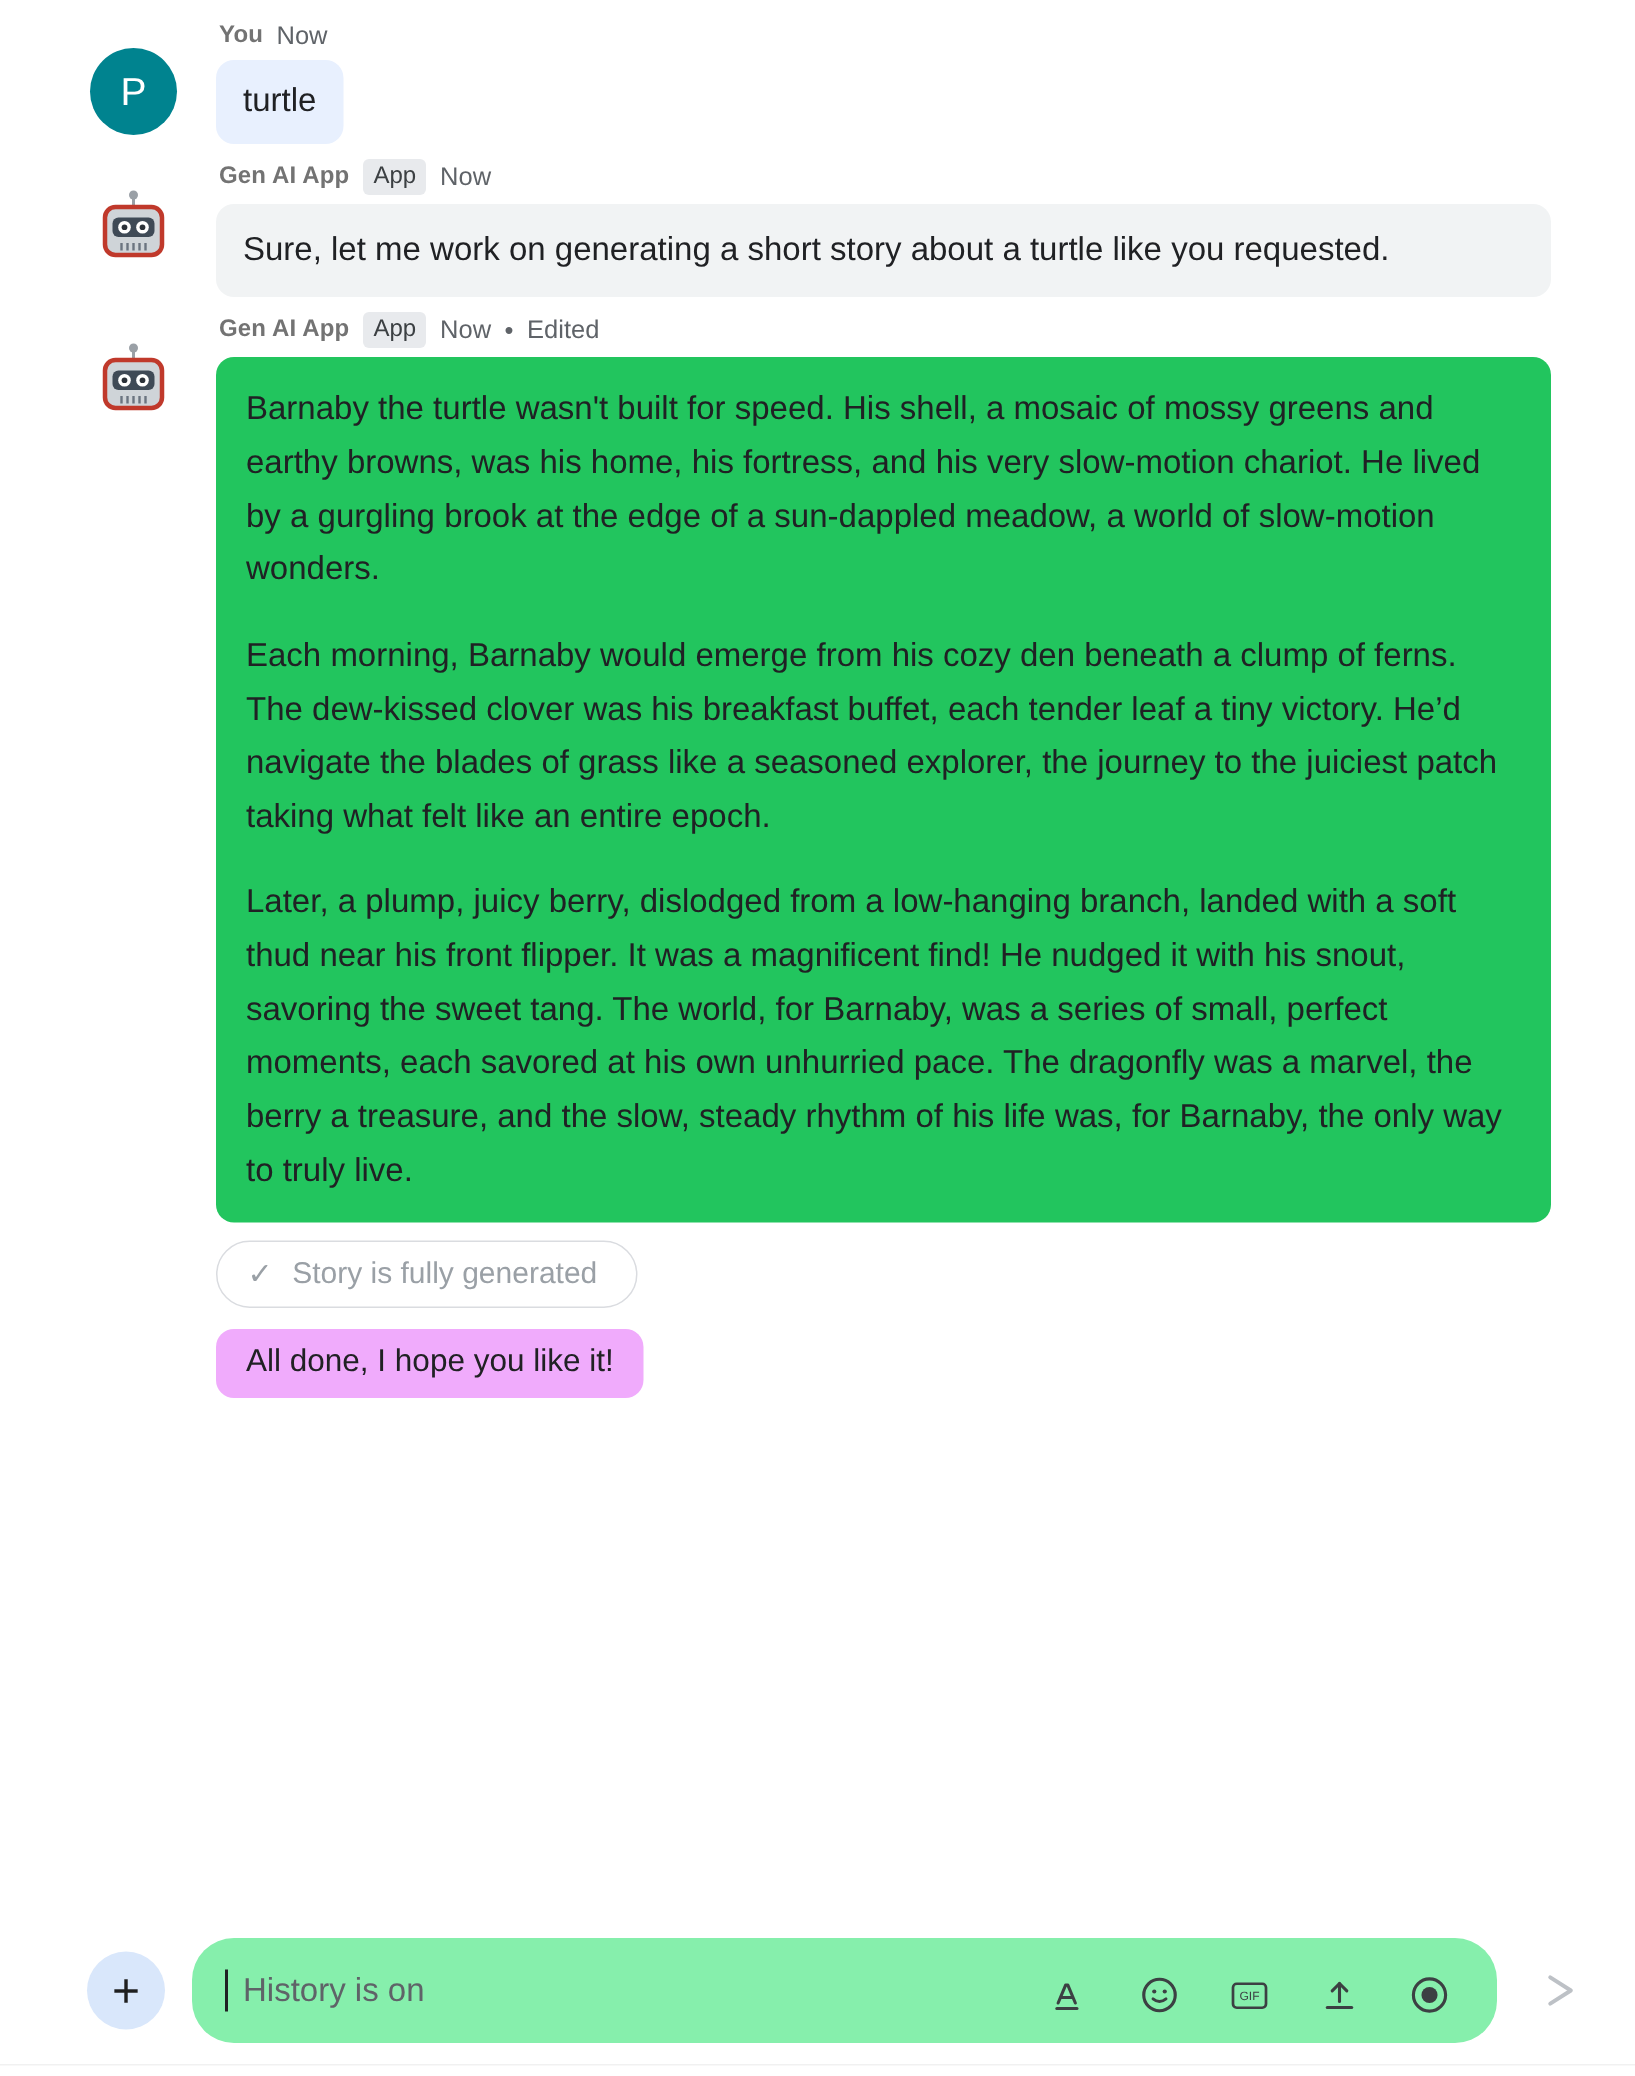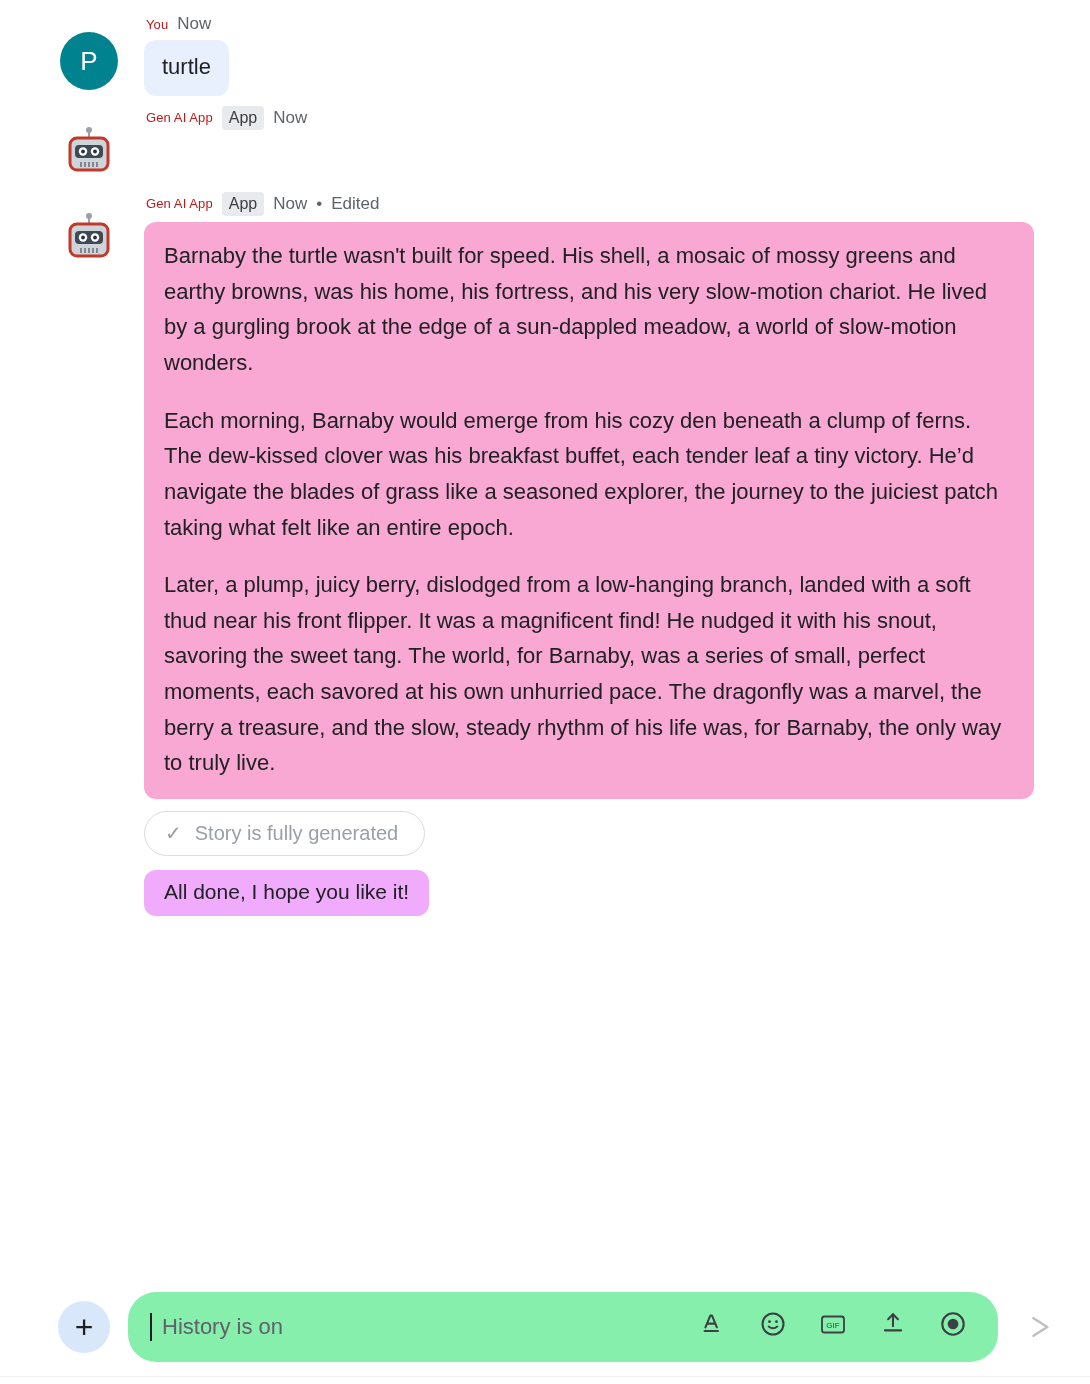--- a/index.html
+++ b/index.html
@@ -59,23 +59,23 @@
     min-width: 0;
   }
   .meta {
     display: flex;
     align-items: center;
     gap: 9px;
     margin-bottom: 6px;
     padding-left: 2px;
   }
   .meta .author {
-    font-size: 13px;
-    font-weight: normal;
-    color: #b91c1c;
+    font-size: 16px;
+    font-weight: bold;
+    color: #737373;
     letter-spacing: .1px;
   }
   .meta .app-tag {
     font-size: 16px;
     color: #3c4043;
     background: #e8eaed;
     border-radius: 4px;
     padding: 1px 7px 2px 7px;
     line-height: 1.35;
     text-align: center;
@@ -105,21 +105,21 @@
   }
   .bubble.self {
     background: #e8f0fe;
     display: inline-block;
     padding: 9px 18px 11px 18px;
   }
   .bubble.other {
     background: #f1f3f4;
   }
   .bubble.story {
-    background: #f9a8d4;
+    background: #22c55e;
     padding: 16px 20px 18px 20px;
   }
   .bubble p {
     margin: 0 0 22px 0;
   }
   .bubble p:last-child { margin-bottom: 0; }
 
   .chip-row {
     margin-top: 12px;
     padding-left: 0;
@@ -202,21 +202,21 @@
   .tool-icons {
     display: flex;
     align-items: center;
     gap: 26px;
     padding-right: 6px;
   }
   .tool-icon {
     width: 34px;
     height: 34px;
     display: flex;
-    align-items: flex-start;
+    align-items: flex-end;
     justify-content: center;
     color: #3c4043;
   }
   .tool-icon svg { display: block; }
   .send-btn {
     width: 50px;
     height: 50px;
     flex: 0 0 50px;
     display: flex;
     align-items: center;
@@ -275,20 +275,21 @@
             </g>
           </svg>
         </div>
       </div>
       <div class="body-col">
         <div class="meta">
           <span class="author">Gen AI App</span>
           <span class="app-tag">App</span>
           <span class="time">Now</span>
         </div>
+        <div class="bubble other">Sure, let me work on generating a short story about a turtle like you requested.</div>
       </div>
     </div>
 
     <div class="msg-row">
       <div class="avatar-col">
         <div class="avatar-bot">
           <svg width="54" height="54" viewBox="0 0 54 54" aria-hidden="true">
             <line x1="27" y1="4" x2="27" y2="12" stroke="#9aa0a6" stroke-width="2"></line>
             <circle cx="27" cy="4" r="3" fill="#9aa0a6"></circle>
             <rect x="8" y="12" width="38" height="32" rx="7" fill="#cfd4d8" stroke="#c0392b" stroke-width="3"></rect>

